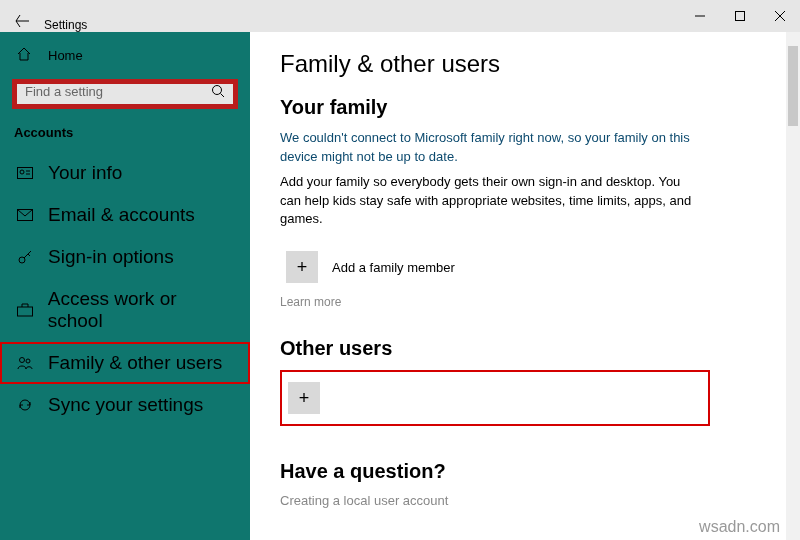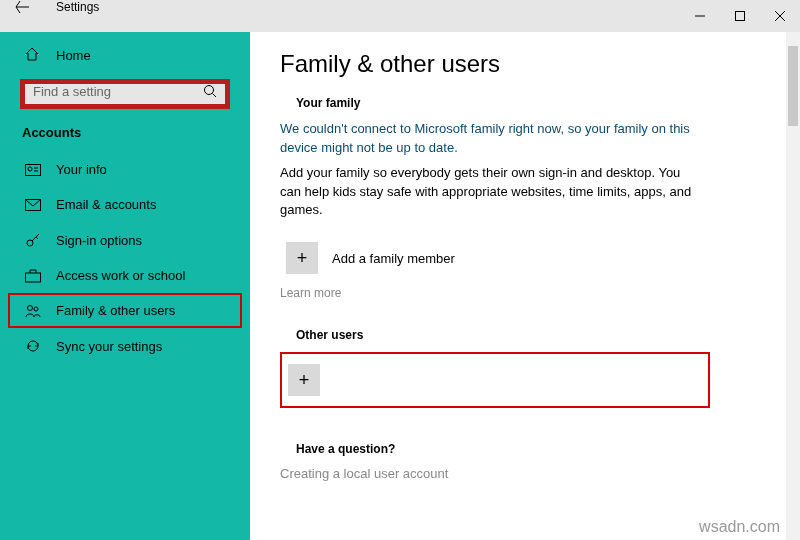--- a/index.html
+++ b/index.html
@@ -1,35 +1,35 @@
 <!DOCTYPE html>
 <html><head>
   <meta charset="utf-8">
   <style>
     * { box-sizing: border-box; margin: 0; padding: 0; }
     body { font-family: "Segoe UI", Tahoma, sans-serif; font-size: 13px; color: #000; background: #fff; width: 800px; height: 540px; overflow: hidden; position: relative; }
-    .titlebar { height: 32px; display: flex; align-items: flex-start; padding-left: 10px; background: #e6e6e6; gap: 12px; }
+    .titlebar { height: 32px; display: flex; align-items: flex-end; padding-left: 10px; background: #e6e6e6; }
     .titlebar .back { width: 24px; text-align: center; font-size: 16px; }
     .titlebar .title { margin-left: 10px; font-size: 12px; }
     .win-controls { position: absolute; top: 0; right: 0; display: flex; }
     .win-controls div { width: 40px; height: 32px; display: flex; align-items: center; justify-content: center; font-size: 12px; }
     .win-controls svg { display: block; }
     .layout { display: flex; height: calc(100% - 32px); }
-    .sidebar { width: 250px; background: #14b8a6; padding: 6px 8px; }
+    .sidebar { width: 250px; background: #0f766e; padding: 6px 0; }
     .sidebar .home-row { display: flex; align-items: center; padding: 8px 16px; font-size: 13px; }
     .sidebar .home-row .icon { width: 18px; margin-right: 14px; }
     .search { margin: 6px 12px 12px 12px; border: 5px solid #b91c1c; height: 30px; display: flex; padding: 0 8px; color: #666; background: #e6e6e6; }
     .search span.ph { flex: 1; font-size: 13px; }
     .cat { font-weight: 700; padding: 4px 14px 12px 14px; font-size: 13px; }
-    .nav-item { display: flex; align-items: center; padding: 10px 16px; font-size: 13px; }
+    .nav-item { display: flex; align-items: center; padding: 10px 16px; font-size: 19px; }
     .nav-item .icon { width: 18px; margin-right: 14px; display: flex; align-items: center; justify-content: center; }
     .nav-item.highlighted { outline: 2px solid #d40000; outline-offset: -2px; }
     .content { flex: 1; padding: 18px 30px 0 30px; overflow-y: auto; position: relative; }
     .content h1 { font-weight: 400; font-size: 24px; margin-bottom: 18px; }
-    .content h2 { font-weight: 600; font-size: 12px; margin-bottom: 10px; margin-left: 16px; }
+    .content h2 { font-weight: 600; font-size: 20px; margin-bottom: 10px; }
     .content .err { color: #0c4a6e; font-size: 13px; line-height: 1.45; margin-bottom: 6px; max-width: 420px; }
     .content .desc { font-size: 13px; line-height: 1.45; margin-bottom: 16px; max-width: 420px; }
     .add-row { display: flex; align-items: center; padding: 6px; margin-bottom: 6px; }
     .add-row.boxed { border: 2px solid #d40000; padding: 10px 6px; width: 430px; }
     .plus { width: 32px; height: 32px; background: #d9d9d9; display: flex; align-items: center; justify-content: center; margin-right: 14px; font-size: 18px; font-weight: 300; }
     .learn { color: #888; font-size: 12px; margin-bottom: 28px; }
     .section-gap { height: 28px; }
     .question-sub { color: #888; font-size: 13px; }
     .scrollbar { position: absolute; top: 32px; right: 0; width: 14px; height: calc(100% - 32px); background: #f1f1f1; }
     .scrollbar .thumb { position: absolute; top: 14px; left: 2px; width: 10px; height: 80px; background: #c8c8c8; }

